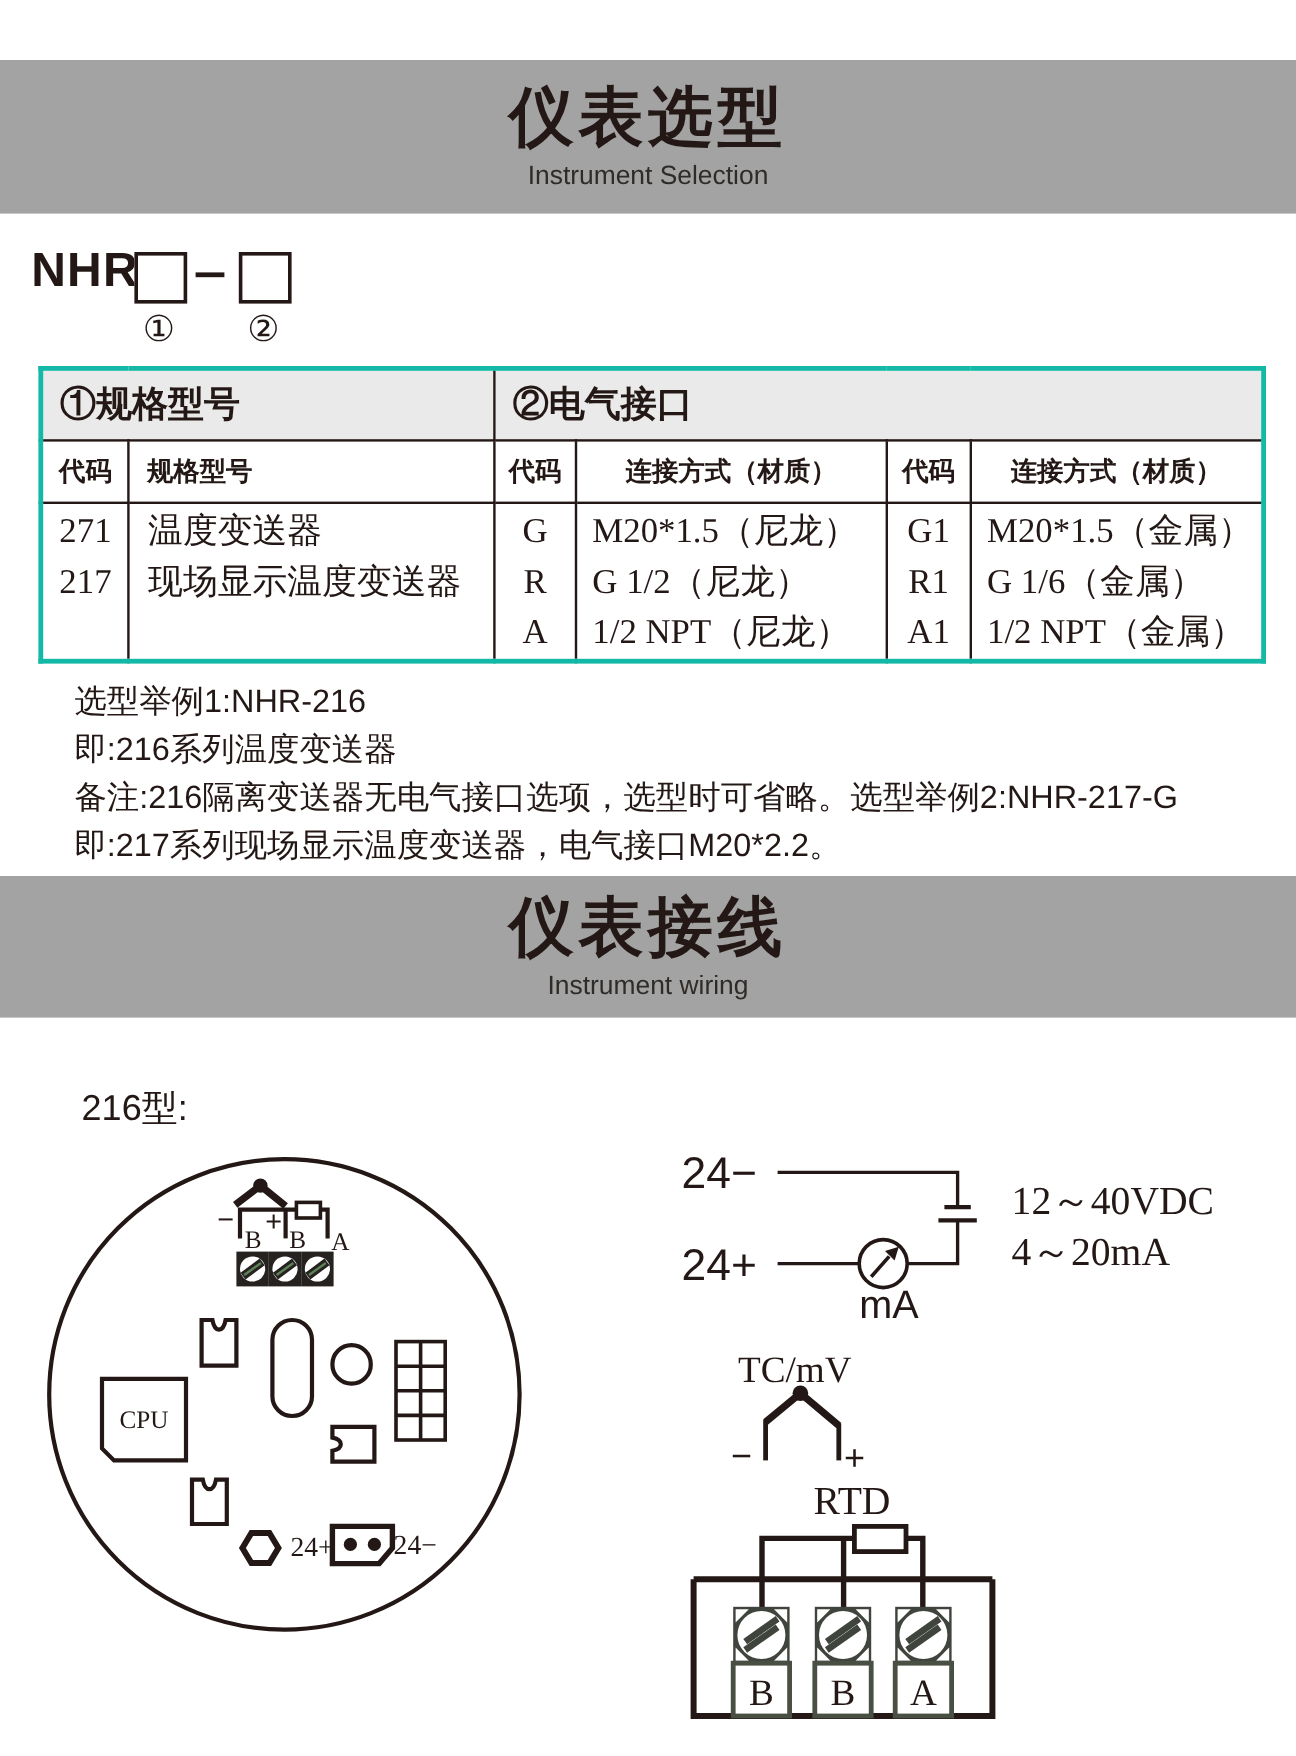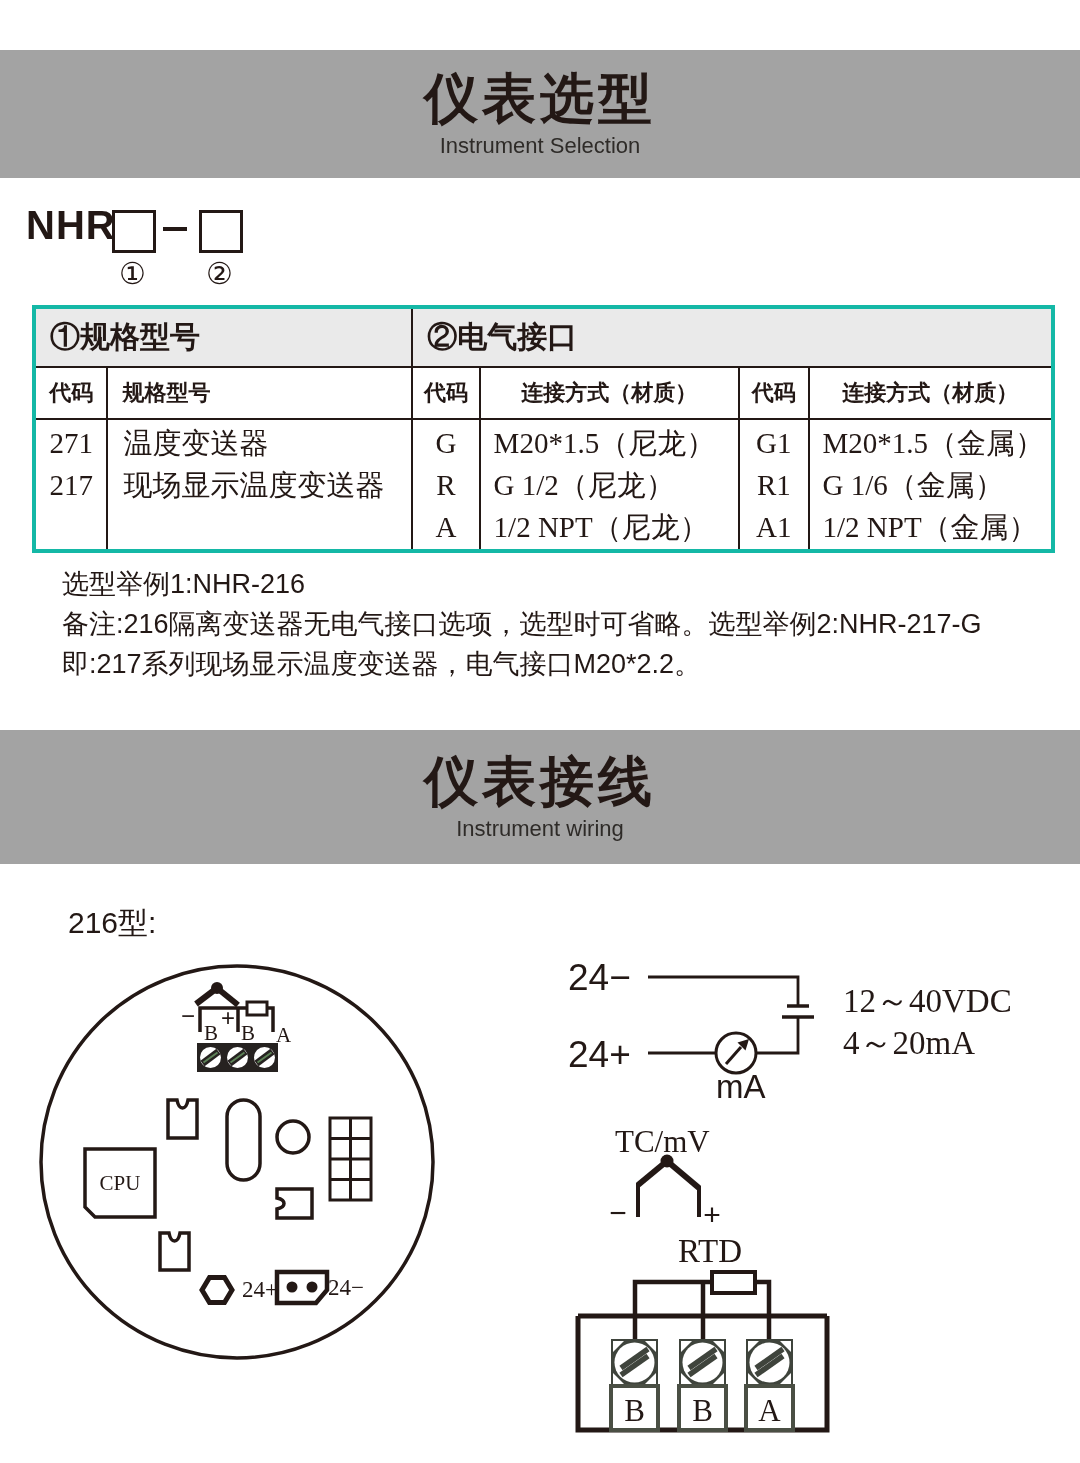--- a/index.html
+++ b/index.html
@@ -103,25 +103,26 @@
         <div class="cellline padl2">M20*1.5（金属）</div>
         <div class="cellline padl2">G 1/6（金属）</div>
         <div class="cellline padl2">1/2 NPT（金属）</div>
       </td>
     </tr>
   </tbody>
     </table>
 
   <div class="abs" style="left:62px;top:548px;margin-top:16px;">
     <div class="note-line">选型举例1:NHR-216</div>
+    <div class="note-line">即:216系列温度变送器</div>
     <div class="note-line">备注:216隔离变送器无电气接口选项，选型时可省略。选型举例2:NHR-217-G</div>
     <div class="note-line">即:217系列现场显示温度变送器，电气接口M20*2.2。</div>
   </div>
 
-  <div class="abs banner" style="top:730px;height:134px;">
+  <div class="abs banner" style="top:730px;height:118px;">
     <div class="banner-title">仪表接线</div>
     <div class="banner-sub">Instrument wiring</div>
   </div>
 
   <div class="abs model-label" style="left:68px;top:903px;">216型:</div>
 
   <svg class="abs" style="left:20px;top:940px;" width="460" height="480" viewBox="0 0 460 480">
     <defs>
       <g id="screwSmall">
         <rect x="0" y="0" width="27" height="29" fill="#262220"></rect>

